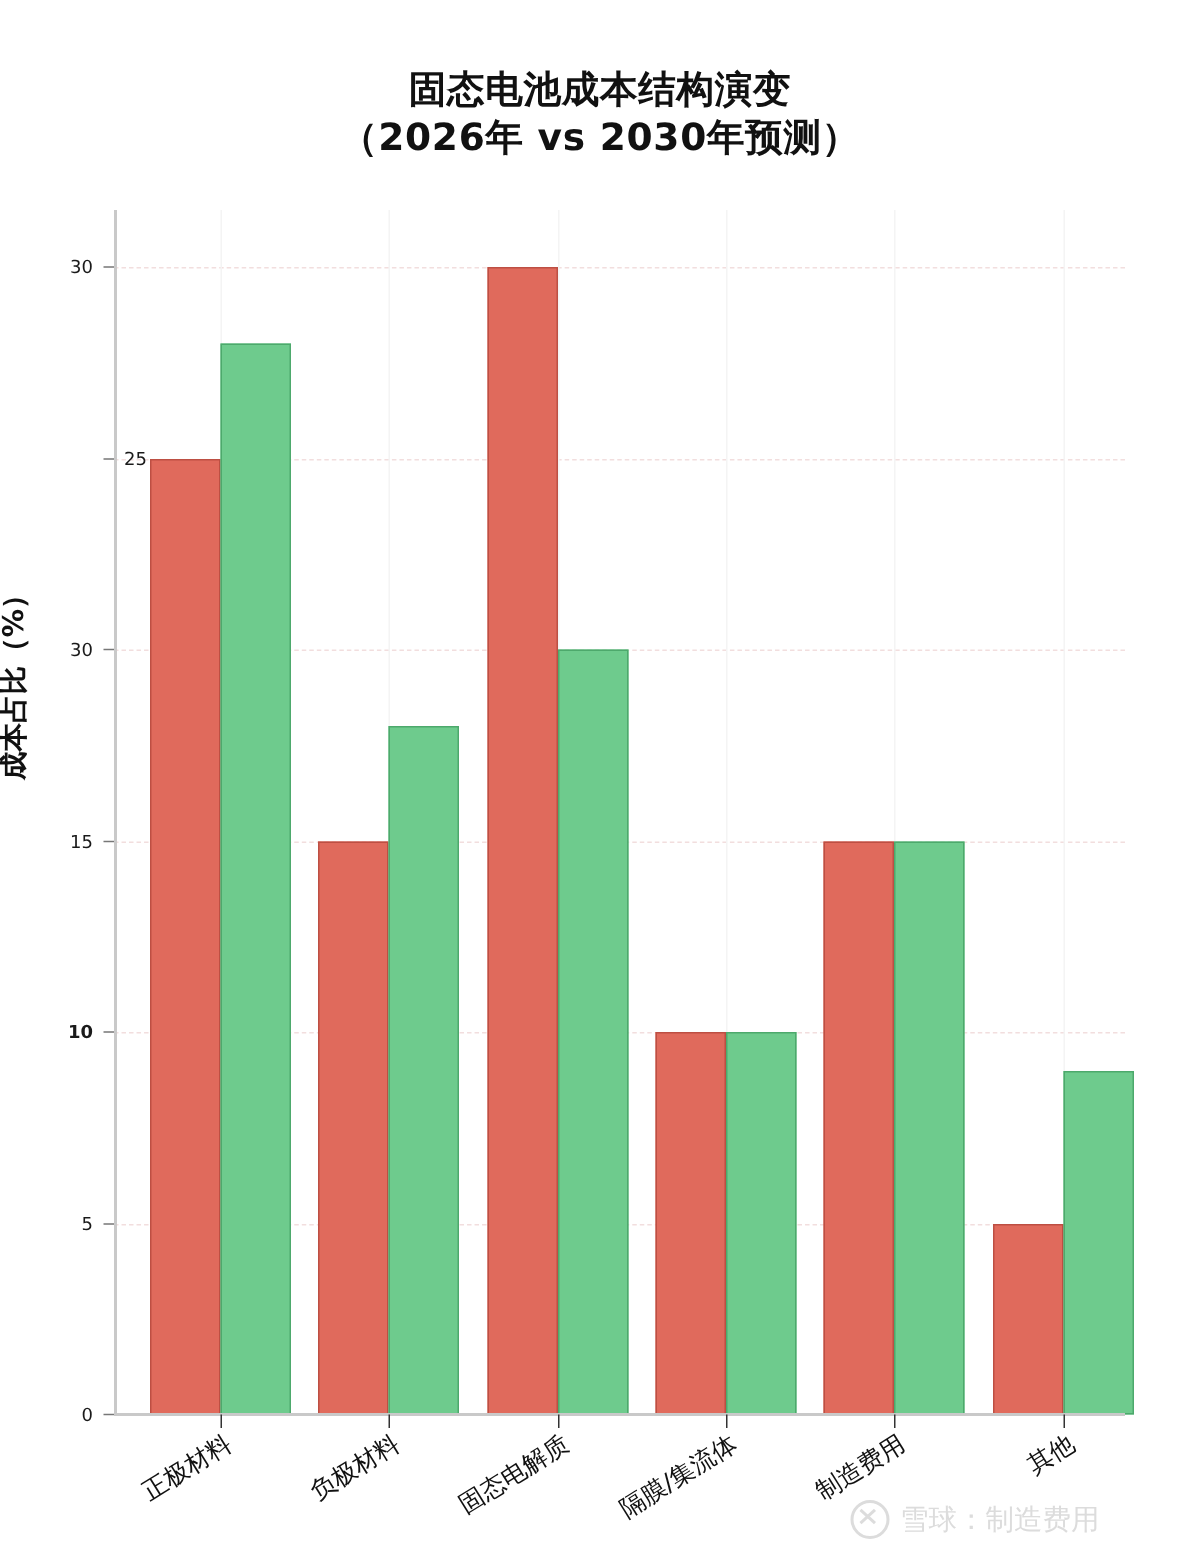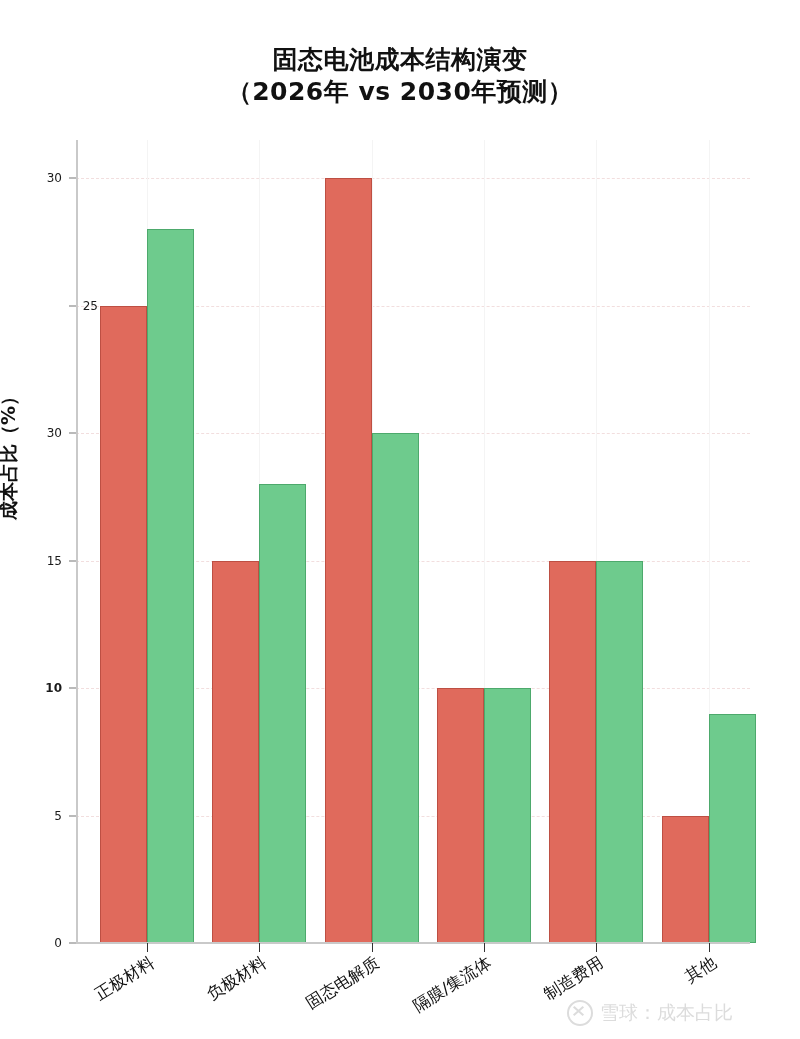--- a/index.html
+++ b/index.html
@@ -230,16 +230,16 @@
       <div class="xlabel" style="left: 284px; width: 200px; transform-origin: 200px 0px;">隔膜/集流体</div>
       <div class="xtick-mark" style="left: 596.333px;"></div>
       <div class="xlabel" style="left: 396.333px; width: 200px; transform-origin: 200px 0px;">制造费用</div>
       <div class="xtick-mark" style="left: 708.667px;"></div>
       <div class="xlabel" style="left: 508.667px; width: 200px; transform-origin: 200px 0px;">其他</div>
     </div>
 
 
   <div class="watermark">
     <span class="wm-logo"></span>
-    <span>雪球：成本占比</span>
+    <span>雪球：制造费用</span>
   </div>
 
 </div>
 
 </body></html>

